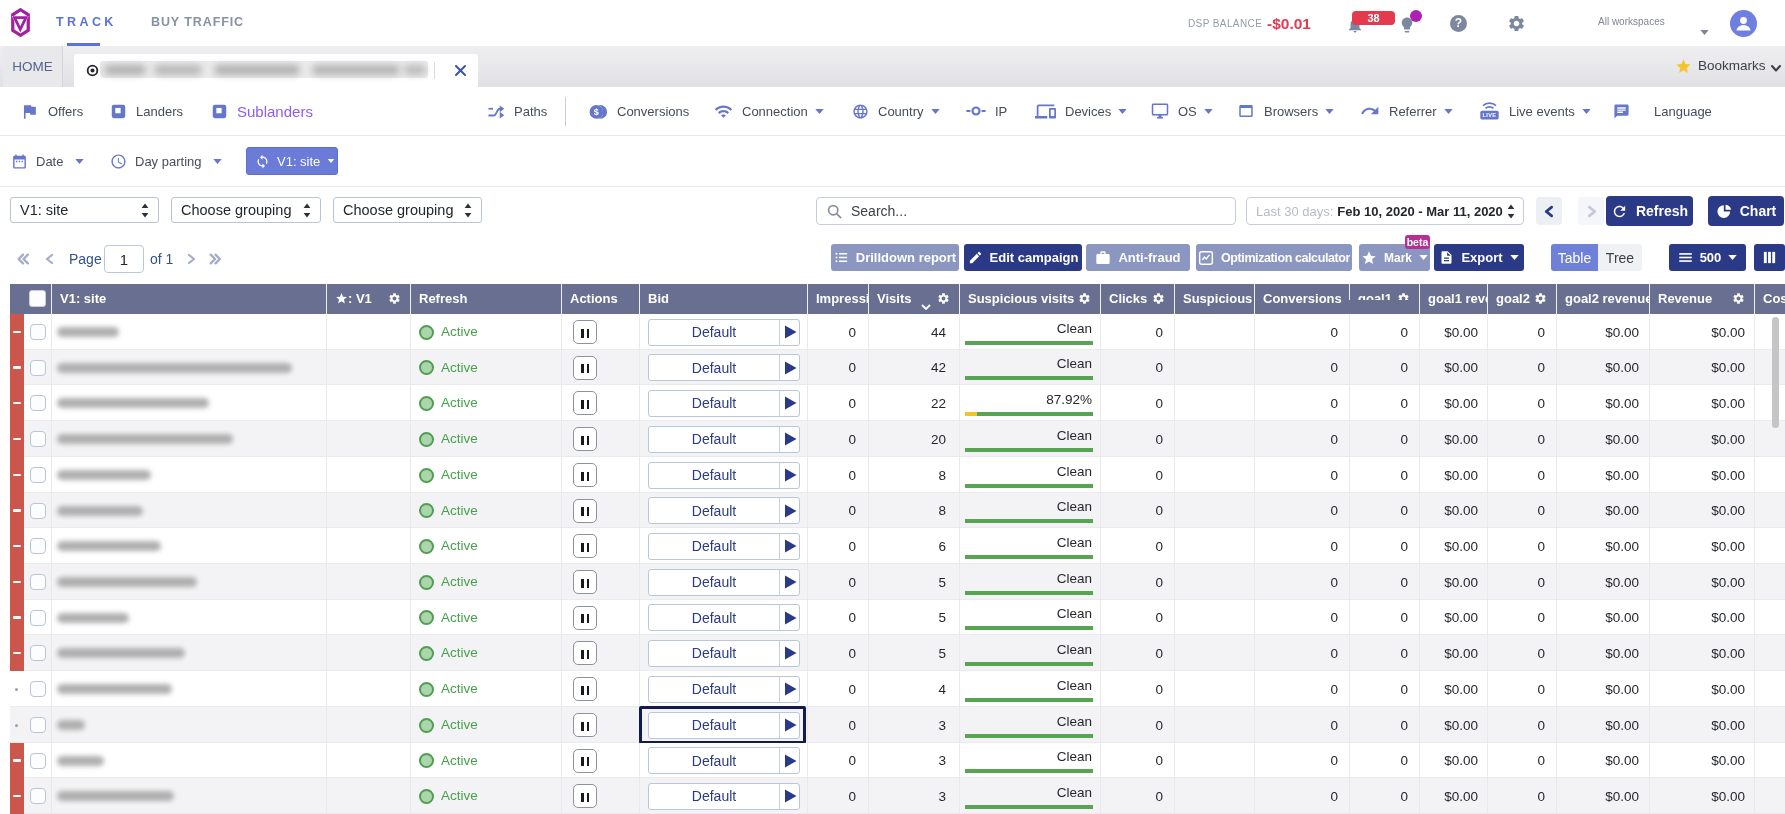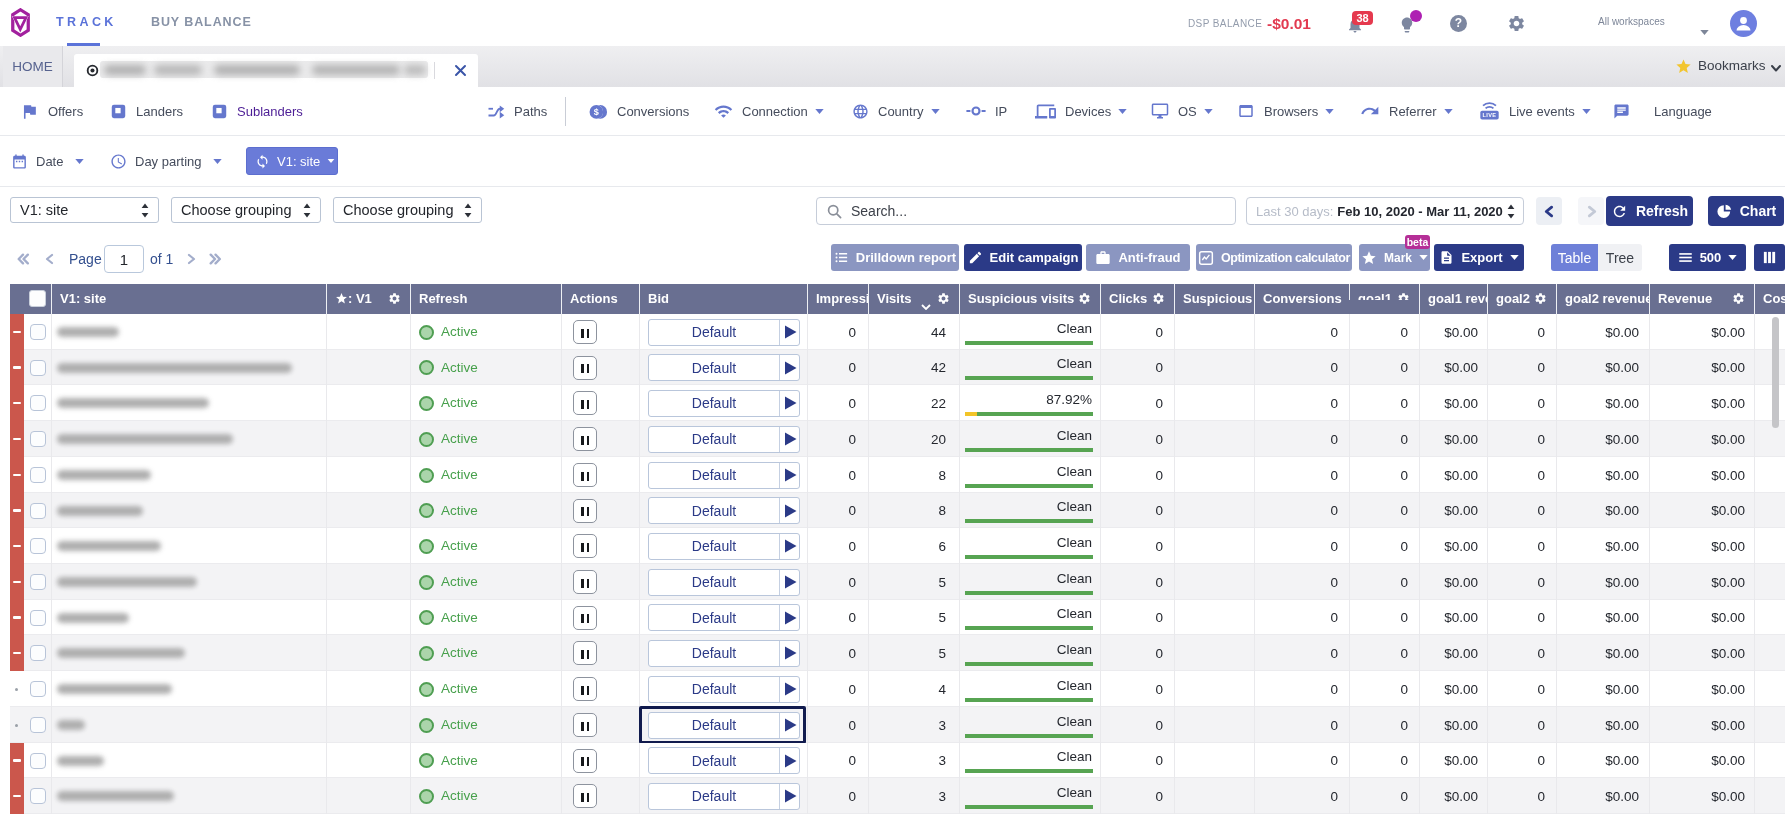--- a/index.html
+++ b/index.html
@@ -10,27 +10,27 @@
 <body style="position:relative">
 
 <div class="abs" style="left:0;top:0;width:1785px;height:46px;background:#fff">
 <svg class="abs" style="left:11px;top:8px" width="19" height="29" viewBox="0 0 38 58">
 <path d="M19 3.5 L34.5 13.5 L34.5 44.5 L19 54.5 L3.5 44.5 L3.5 13.5 Z" stroke="#a2219e" stroke-width="6.5" fill="none"></path>
 <path d="M7 19 L30 19 L18.5 42.5 Z" stroke="#fff" stroke-width="6.5" fill="#fff"></path>
 <path d="M7 19 L30 19 L18.5 42.5 Z" stroke="#a2219e" stroke-width="5.5" fill="none"></path>
 </svg>
 <div class="abs" style="left:56px;top:15px;font-size:12.5px;letter-spacing:3.4px;color:#5b73d9;font-weight:bold">TRACK</div>
 <div class="abs" style="left:67px;top:43px;width:33px;height:3px;background:#5b73d9"></div>
-<div class="abs" style="left:151px;top:15px;font-size:12.5px;letter-spacing:0.9px;color:#8792a6;font-weight:bold">BUY BALANCE</div>
+<div class="abs" style="left:151px;top:15px;font-size:12.5px;letter-spacing:0.9px;color:#8792a6;font-weight:bold">BUY TRAFFIC</div>
 <div class="abs" style="left:1188px;top:18px;font-size:10px;letter-spacing:0.4px;color:#939cac;font-weight:normal;white-space:nowrap">DSP BALANCE</div>
 <div class="abs" style="left:1267px;top:15px;font-size:15.5px;color:#e23a50;font-weight:bold">-$0.01</div>
 <div class="abs" style="left:1346px;top:16px"><svg width="18" height="18" viewBox="0 0 24 24">
         <path d="M12 22c1.1 0 2-.9 2-2h-4c0 1.1.89 2 2 2zm6-6v-5c0-3.07-1.64-5.64-4.5-6.32V4c0-.83-.67-1.5-1.5-1.5s-1.5.67-1.5 1.5v.68C7.63 5.36 6 7.92 6 11v5l-2 2v1h16v-1l-2-2z" fill="#7d87a0"></path>
       </svg></div>
-<div class="abs" style="left:1352px;top:11px;width:21px;height:14px;background:#e5394e;border-radius:4px;color:#fff;font-size:11px;font-weight:bold;text-align:center;line-height:14px">38</div>
+<div class="abs" style="left:1352px;top:11px;width:43px;height:14px;background:#e5394e;border-radius:4px;color:#fff;font-size:11px;font-weight:bold;text-align:center;line-height:14px">38</div>
 <div class="abs" style="left:1398px;top:16px"><svg width="18" height="18" viewBox="0 0 24 24">
         <path d="M9 21c0 .55.45 1 1 1h4c.55 0 1-.45 1-1v-1H9v1zm3-19C8.14 2 5 5.14 5 9c0 2.38 1.19 4.47 3 5.74V17c0 .55.45 1 1 1h6c.55 0 1-.45 1-1v-2.26c1.81-1.27 3-3.36 3-5.74 0-3.86-3.14-7-7-7z" fill="#7d87a0"></path>
       </svg></div>
 <div class="abs" style="left:1410px;top:10px;width:12px;height:12px;border-radius:50%;background:#ae20b2"></div>
 <div class="abs" style="left:1450px;top:15px;width:17px;height:17px;border-radius:50%;background:#7d87a0;color:#fff;font-size:12px;font-weight:bold;text-align:center;line-height:17px">?</div>
 <div class="abs" style="left:1507px;top:14px"><svg width="19" height="19" viewBox="0 0 24 24">
         <path d="M19.14 12.94c.04-.3.06-.61.06-.94 0-.32-.02-.64-.07-.94l2.03-1.58c.18-.14.23-.41.12-.61l-1.92-3.32c-.12-.22-.37-.29-.59-.22l-2.39.96c-.5-.38-1.03-.7-1.62-.94l-.36-2.54c-.04-.24-.24-.41-.48-.41h-3.84c-.24 0-.43.17-.47.41l-.36 2.54c-.59.24-1.13.57-1.62.94l-2.39-.96c-.22-.08-.47 0-.59.22L2.74 8.87c-.12.21-.08.47.12.61l2.03 1.58c-.05.3-.09.63-.09.94s.02.64.07.94l-2.03 1.58c-.18.14-.23.41-.12.61l1.92 3.32c.12.22.37.29.59.22l2.39-.96c.5.38 1.03.7 1.62.94l.36 2.54c.05.24.24.41.48.41h3.84c.24 0 .44-.17.47-.41l.36-2.54c.59-.24 1.13-.56 1.62-.94l2.39.96c.22.08.47 0 .59-.22l1.92-3.32c.12-.22.07-.47-.12-.61l-2.01-1.58zM12 15.6c-1.98 0-3.6-1.62-3.6-3.6s1.62-3.6 3.6-3.6 3.6 1.62 3.6 3.6-1.62 3.6-3.6 3.6z" fill="#7d87a0"></path>
       </svg></div>
 <div class="abs" style="left:1598px;top:16px;font-size:10px;color:#7d8698;white-space:nowrap">All workspaces</div>
 <div class="abs" style="left:1700px;top:21px"><svg width="9" height="5" viewBox="0 0 10 6">
@@ -80,21 +80,21 @@
         <rect x="2.5" y="2.5" width="19" height="19" rx="3" fill="#6577cd"></rect>
         <rect x="7.5" y="7" width="7.5" height="7.5" fill="#fff"></rect>
       </svg>
       <span style="font-size:13px;color:#454c5c">Landers</span>
     </div>
 <div class="abs flex" style="left:211px;top:0;height:48px;gap:9px">
       <svg width="17" height="17" viewBox="0 0 24 24">
         <rect x="2.5" y="2.5" width="19" height="19" rx="3" fill="#6577cd"></rect>
         <rect x="7.5" y="7" width="7.5" height="7.5" fill="#fff"></rect>
       </svg>
-      <span style="font-size:13px;color:#4c1d95">Sublanders</span>
+      <span style="font-size:15px;color:#8b5cf6">Sublanders</span>
     </div>
 <div class="abs flex" style="left:487px;top:0;height:48px;gap:9px">
       <svg width="18" height="18" viewBox="0 0 24 24">
         <path d="M2 18h7c4 0 4-9 8-9h2" stroke="#6577cd" stroke-width="2.4" fill="none"></path>
         <path d="M2 9h6" stroke="#6577cd" stroke-width="2.4" fill="none"></path>
         <path d="M17 4.5 23 9l-6 4.5z" fill="#6577cd"></path>
         <path d="M17 13.5 23 18l-6 4.5z" fill="#6577cd" transform="translate(0,-0.5)"></path>
       </svg>
       <span style="font-size:13px;color:#454c5c">Paths</span>
     </div>

